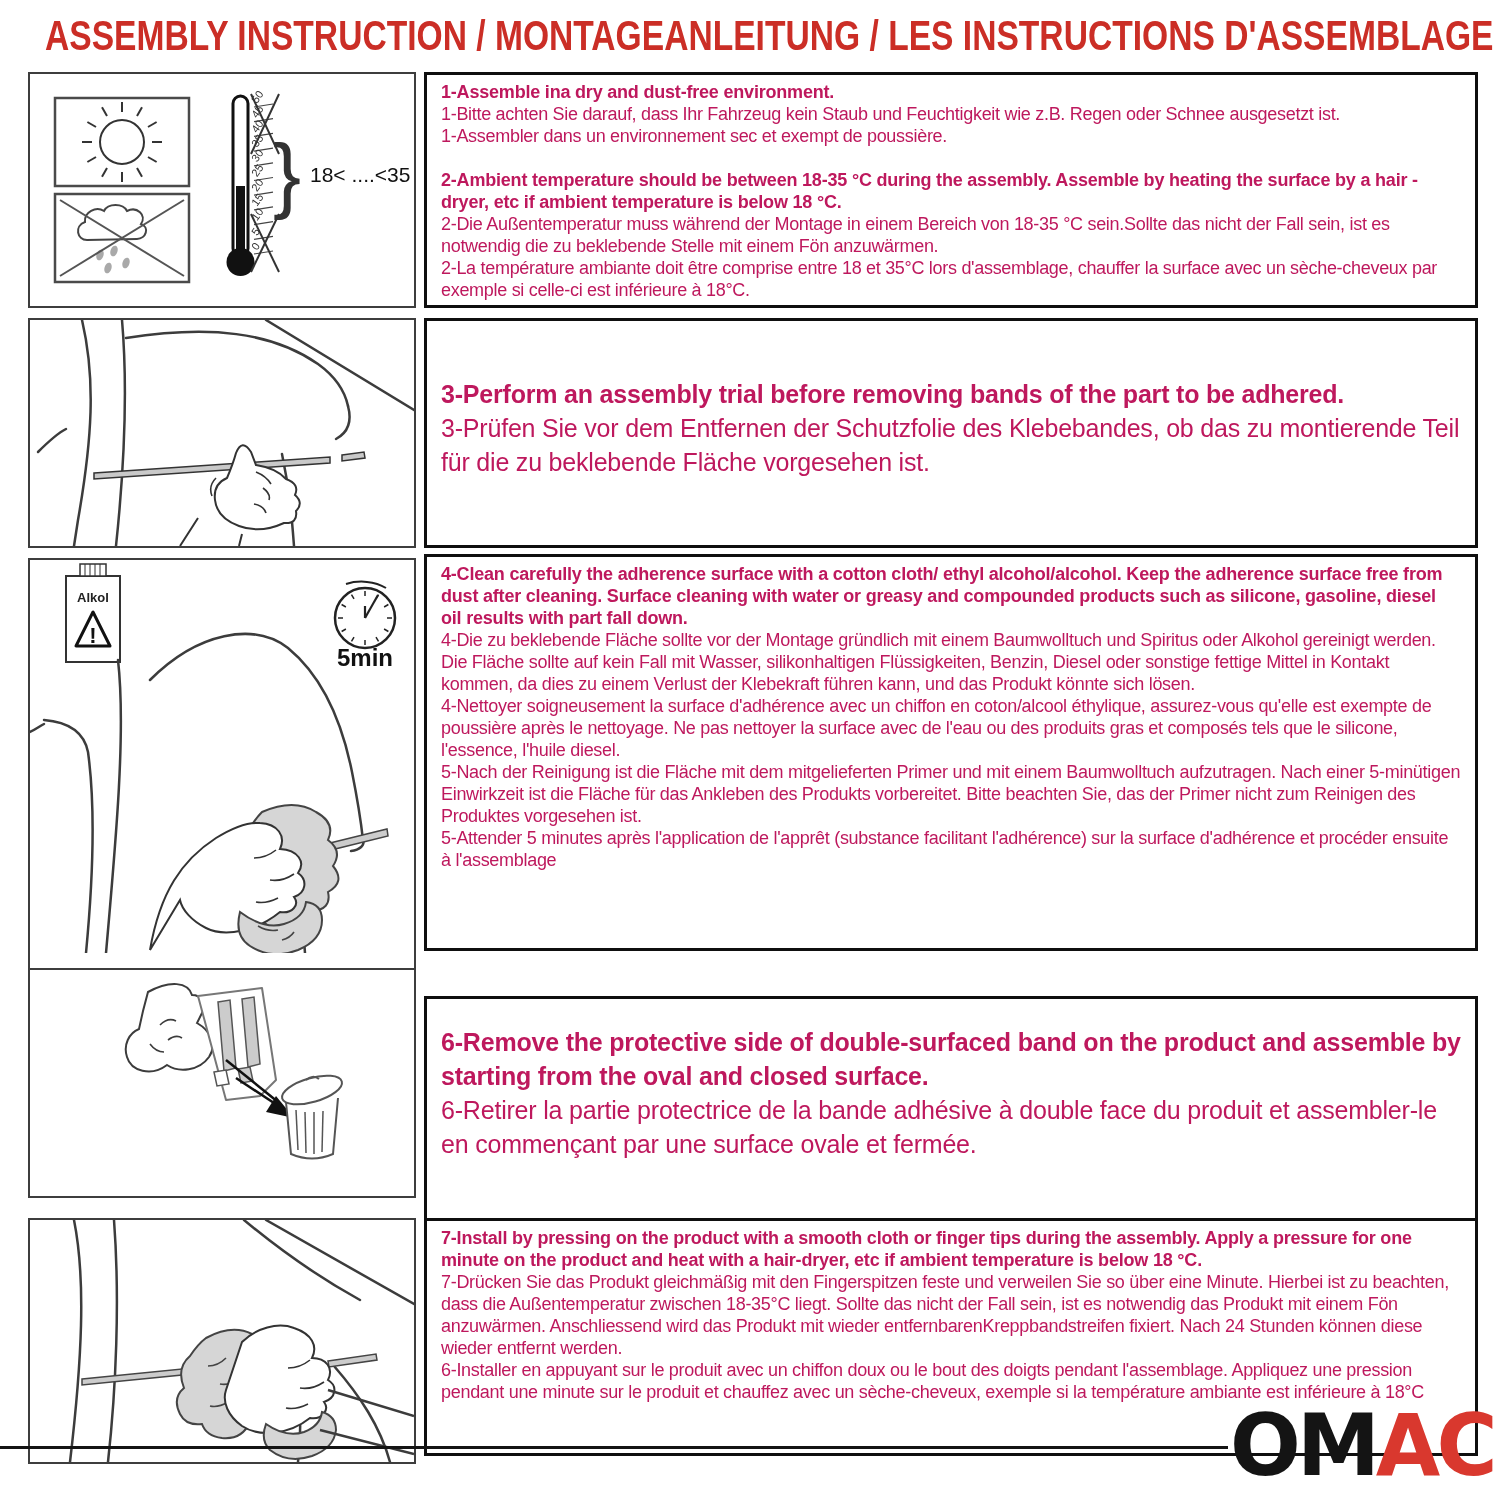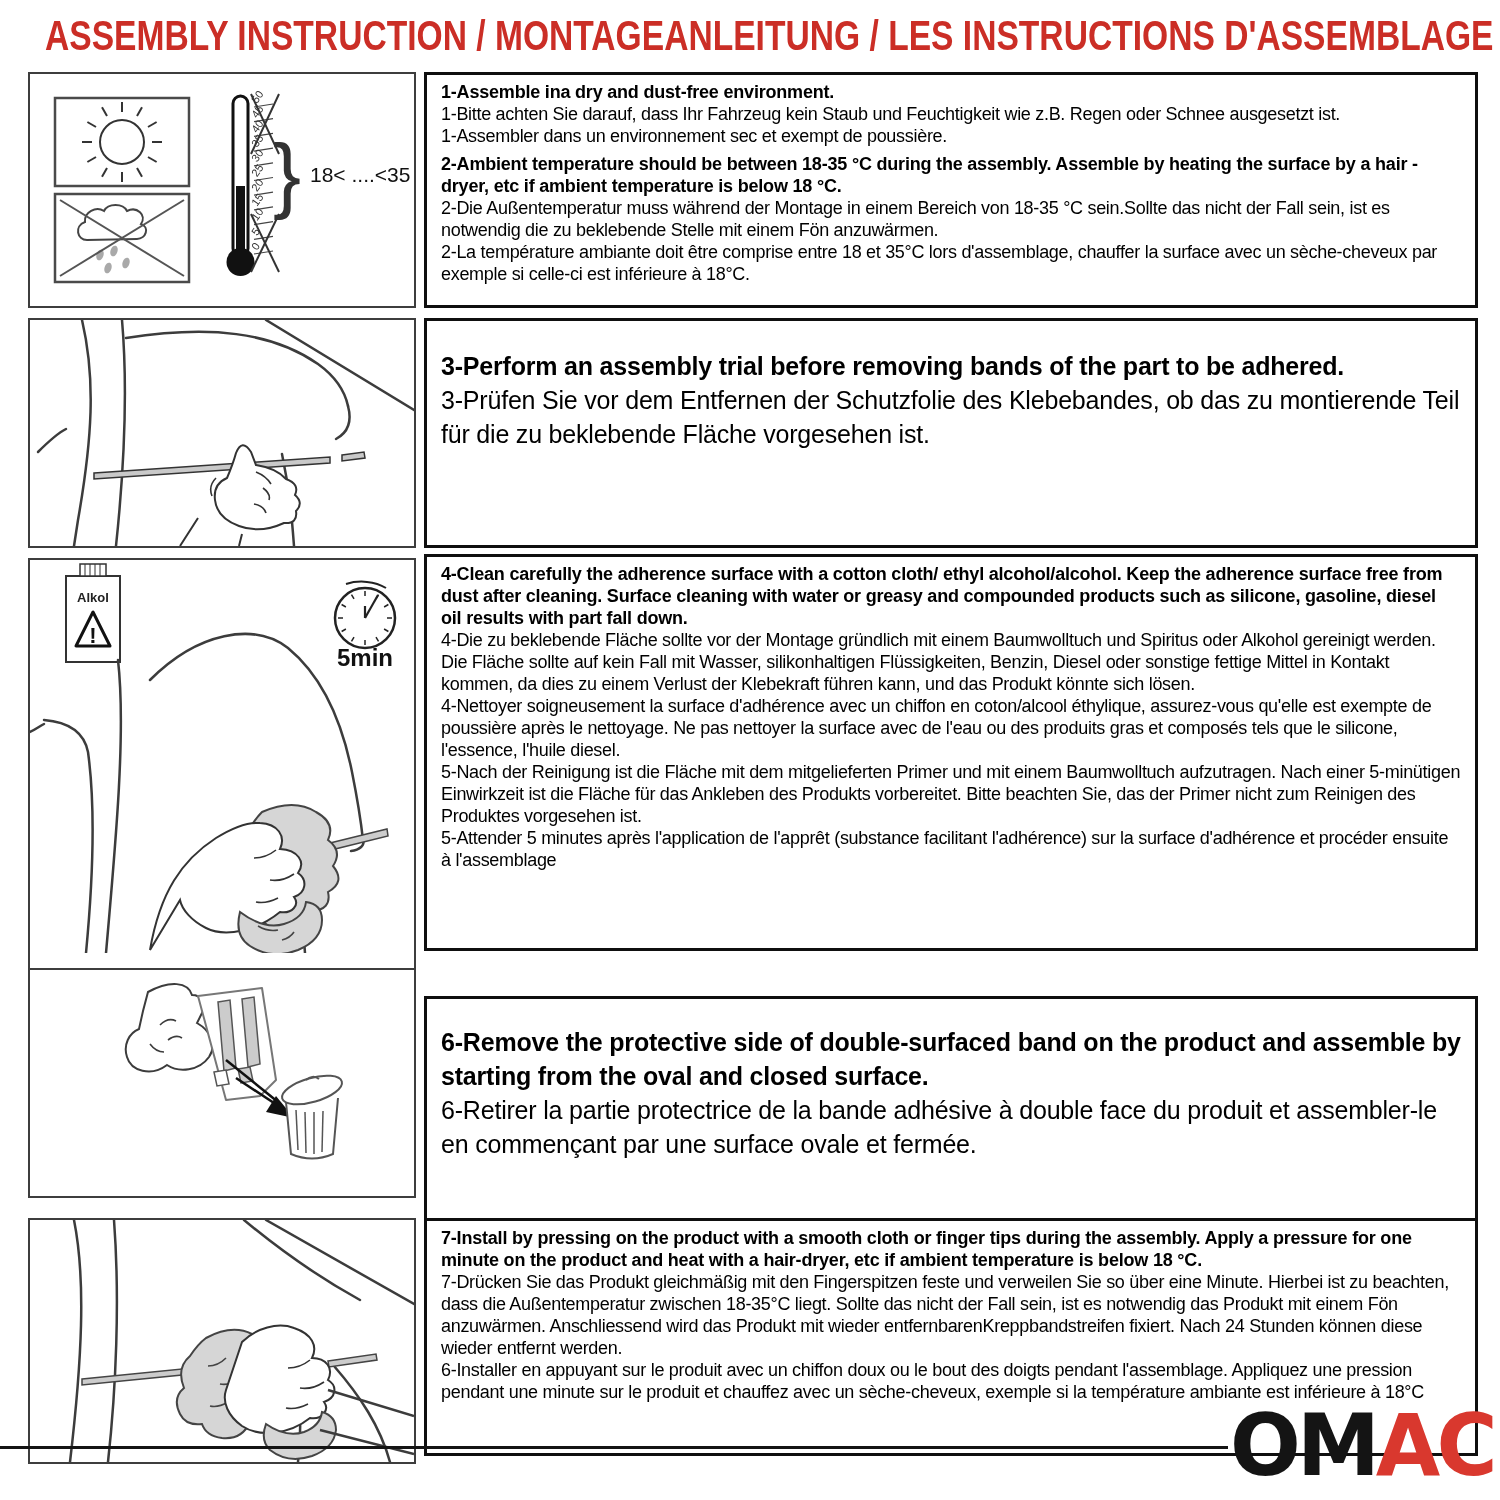--- a/index.html
+++ b/index.html
@@ -5,25 +5,25 @@
   html,body{margin:0;padding:0;background:#ffffff;}
   .page{position:relative;width:1500px;height:1500px;background:#fff;overflow:hidden;
         font-family:"Liberation Sans", sans-serif;color:#181818;}
   .title{position:absolute;left:45px;top:12px;font-size:42px;font-weight:bold;
          color:#cb2e26;white-space:nowrap;transform:scaleX(0.80);transform-origin:left top;
          letter-spacing:0px;}
   .illubox{position:absolute;left:28px;width:388px;border:2px solid #3d3d3d;background:#fff;
            box-sizing:border-box;overflow:hidden;}
   .textbox{position:absolute;left:424px;width:1054px;border:3px solid #0f0f0f;background:#fff;
            box-sizing:border-box;overflow:hidden;padding:6px 14px 4px 14px;}
-  .para{font-size:18px;line-height:22px;letter-spacing:-0.3px;color:#000000;}
+  .para{font-size:18px;line-height:22px;letter-spacing:-0.3px;color:#be185d;}
   .para.bold{font-weight:bold;letter-spacing:-0.2px;}
-  .para.gap{margin-top:6px;}
+  .para.gap{margin-top:22px;}
   .textbox.big .para{font-size:25px;line-height:34px;letter-spacing:-0.2px;}
-  #text-row-1{padding-top:28px;}
+  #text-row-1{padding-top:56px;}
   #text-row-3{padding-top:26px;}
   svg{display:block;}
   .footer-line{position:absolute;left:0;top:1446px;width:1228px;height:3px;background:#141414;}
   .logo{position:absolute;left:1230px;top:1398px;width:266px;height:98px;
         font-family:"DejaVu Sans", sans-serif;font-weight:bold;font-size:85px;line-height:95px;
         letter-spacing:-4px;white-space:nowrap;transform:scaleX(0.98);transform-origin:left top;}
   .logo .black{color:#141414;}
   .logo .red{color:#d9382e;}
 </style>
 </head>

